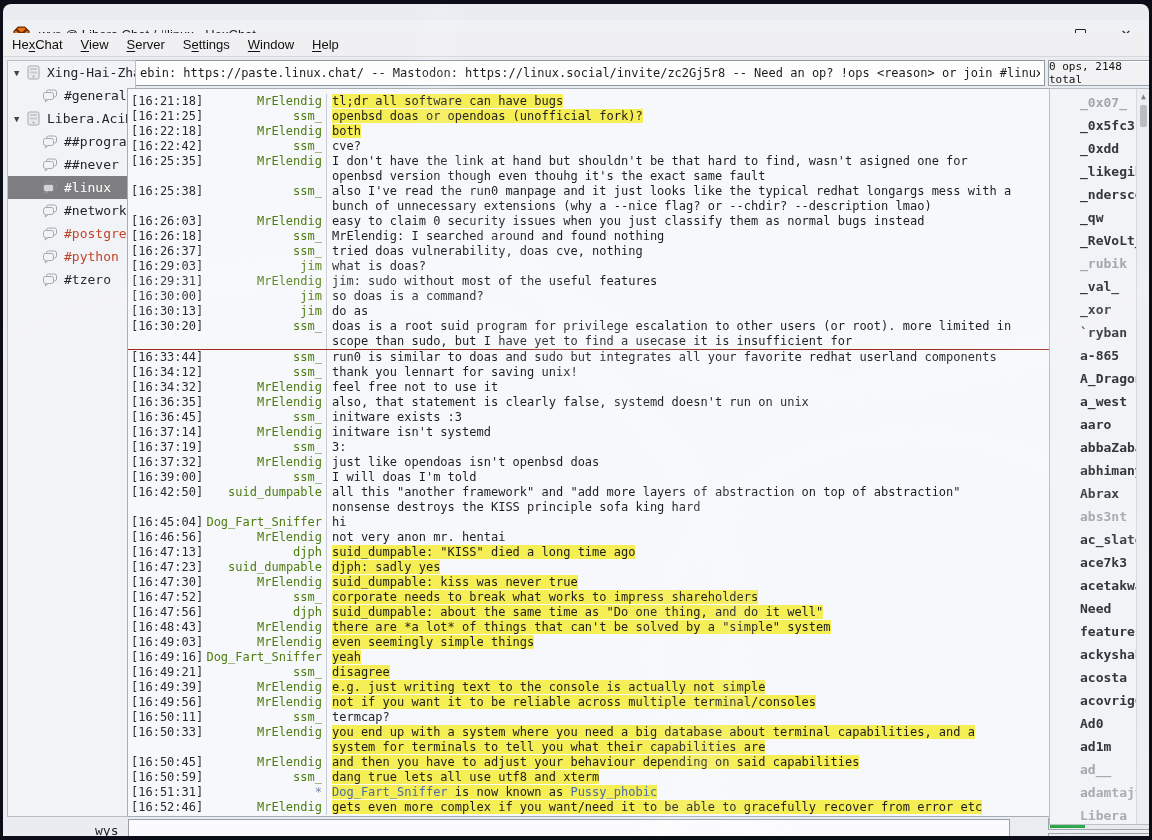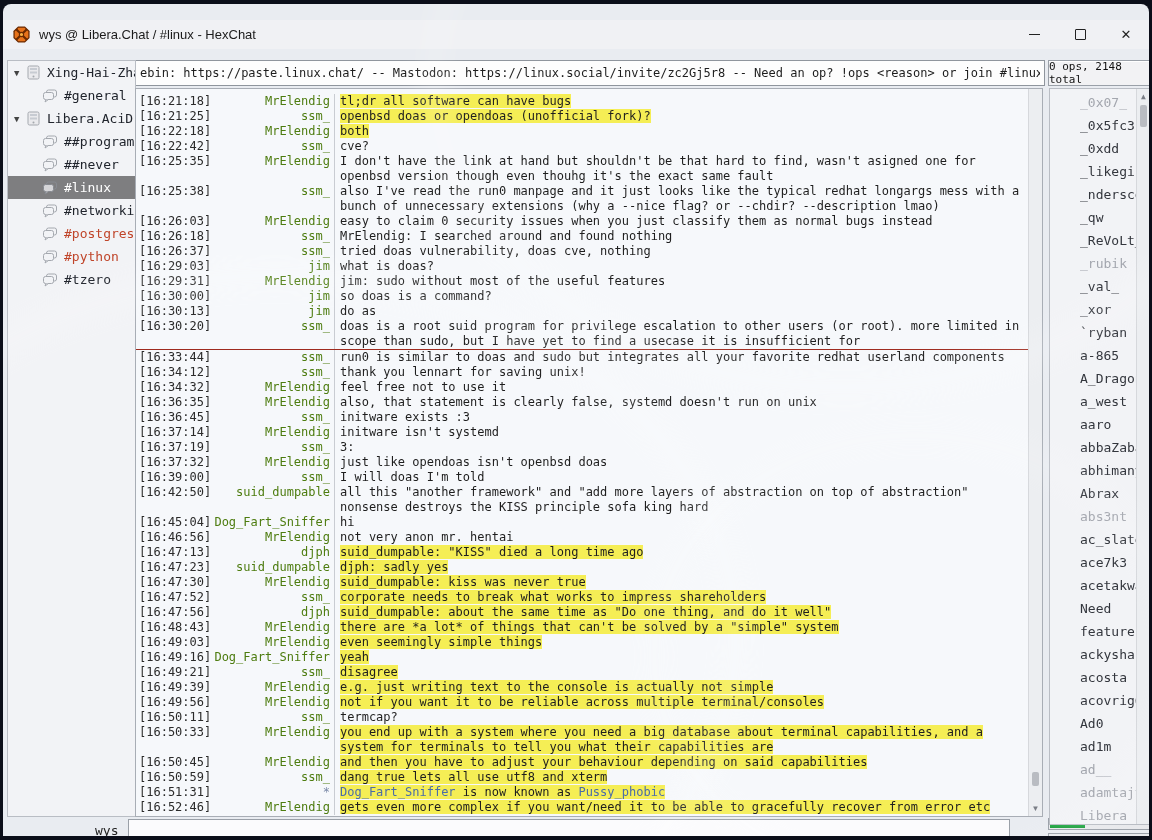--- a/index.html
+++ b/index.html
@@ -46,22 +46,22 @@
   .tree{position:absolute;left:4px;top:56px;width:127px;height:755px;background:#f2f3f6;
         border:1px solid #b9bdc4;z-index:10;overflow:hidden;
         font-family:"DejaVu Sans Mono",monospace;font-size:13px;color:#20242c;}
   .tree-row{height:23px;display:flex;align-items:center;white-space:nowrap;overflow:hidden;}
   .tree-row.sel{background:#7e7e80;color:#ffffff;}
   .tree-row.alert{color:#c0452a;}
   .tw-arrow{width:12px;margin-left:6px;font-size:9px;color:#444;flex:none;}
   .tw-ind{flex:none;}
   .tree-ico{flex:none;margin-right:6px;opacity:.75;}
   
-  .chat{position:absolute;left:132px;top:84px;width:906px;height:727px;background:#f6f8fb;
-        border:1px solid #a8adb5;z-index:10;overflow:hidden;}
+  .chat{position:absolute;left:124px;top:84px;width:906px;height:727px;background:#f6f8fb;
+        border:1px solid #a8adb5;z-index:10;overflow:hidden;padding-left:44px;}
   .chat-lines{position:absolute;left:0;top:5px;right:13px;
               font-family:"DejaVu Sans Mono",monospace;font-size:12px;line-height:15px;
               white-space:pre;color:#1e1e1e;}
   .chat-line{display:flex;height:15px;}
   .meta{flex:none;width:198px;position:relative;border-right:1px solid #c9ccd2;}
   .time{position:absolute;left:3px;color:#2a2a2a;}
   .nick{position:absolute;right:4px;color:#4d7c0f;}
   .nick.event{color:#7b8aa8;}
   .msgtext{padding-left:5px;}
   .hl{background:#f5ee55;}
@@ -70,21 +70,21 @@
   .chat-scroll{position:absolute;right:0;top:0;width:13px;bottom:0;background:#eceef1;
                border-left:1px solid #d6d8dc;}
   .chat-thumb{position:absolute;left:3px;right:3px;bottom:30px;height:14px;background:#b9bcc2;border-radius:2px;}
   .arrow{position:absolute;left:0;right:0;text-align:center;font-size:8px;color:#7a7e86;}
 
   
   .userlist{position:absolute;left:1046px;top:84px;width:100px;height:735px;background:#f2f3f6;
             border:1px solid #b9bdc4;z-index:10;overflow:hidden;
             font-family:"DejaVu Sans Mono",monospace;font-size:13px;color:#33363d;}
   .user-rows{position:absolute;left:0;top:2px;right:13px;}
-  .user-row{height:23px;display:flex;align-items:center;padding-left:30px;white-space:nowrap;overflow:hidden;}
+  .user-row{height:23px;display:flex;align-items:center;padding-left:30px;white-space:nowrap;overflow:hidden;font-weight:bold;}
   .user-row.away{color:#a3a6ae;}
   .user-scroll{position:absolute;right:0;top:0;width:13px;bottom:0;background:#eceef1;border-left:1px solid #d6d8dc;}
   .user-thumb{position:absolute;left:3px;right:3px;top:16px;height:22px;background:#b9bcc2;border-radius:2px;}
 
   
   .inputrow{position:absolute;left:0;top:813px;right:0;height:27px;z-index:10;
             display:flex;align-items:center;}
   .nicklabel{margin-left:92px;font-family:"DejaVu Sans Mono",monospace;font-size:13px;color:#222;}
   .chat-input{margin-left:10px;width:872px;height:22px;background:#fbfbfd;border:1px solid #9aa0a8;
               outline:0;font-family:"DejaVu Sans Mono",monospace;font-size:12px;color:#111;padding:0 4px;}
@@ -111,20 +111,28 @@
           </div>
         <div class="win-btn">
             <span class="glyph-max"></span>
           </div>
         <div class="win-btn">
             <span class="glyph-close">✕</span>
           </div>
       </div>
     </div>
 
+    <div class="menubar" id="menubar">
+        <div class="menu-item">He<u>x</u>Chat</div>
+        <div class="menu-item"><u>V</u>iew</div>
+        <div class="menu-item"><u>S</u>erver</div>
+        <div class="menu-item">S<u>e</u>ttings</div>
+        <div class="menu-item"><u>W</u>indow</div>
+        <div class="menu-item"><u>H</u>elp</div>
+      </div>
 
     <div class="topicbar">
       <input class="topic-input" value="ebin: https://paste.linux.chat/ -- Mastodon: https://linux.social/invite/zc2Gj5r8 -- Need an op? !ops &lt;reason&gt; or join #linux-ops" style="">
     </div>
     <div class="opsbox">0 ops, 2148 total</div>
 
     <div class="tree" id="tree">
         <div class="tree-row">
           <span class="tw-arrow">▼</span>
           <svg class="tree-ico" width="15" height="15" viewBox="0 0 15 15">

